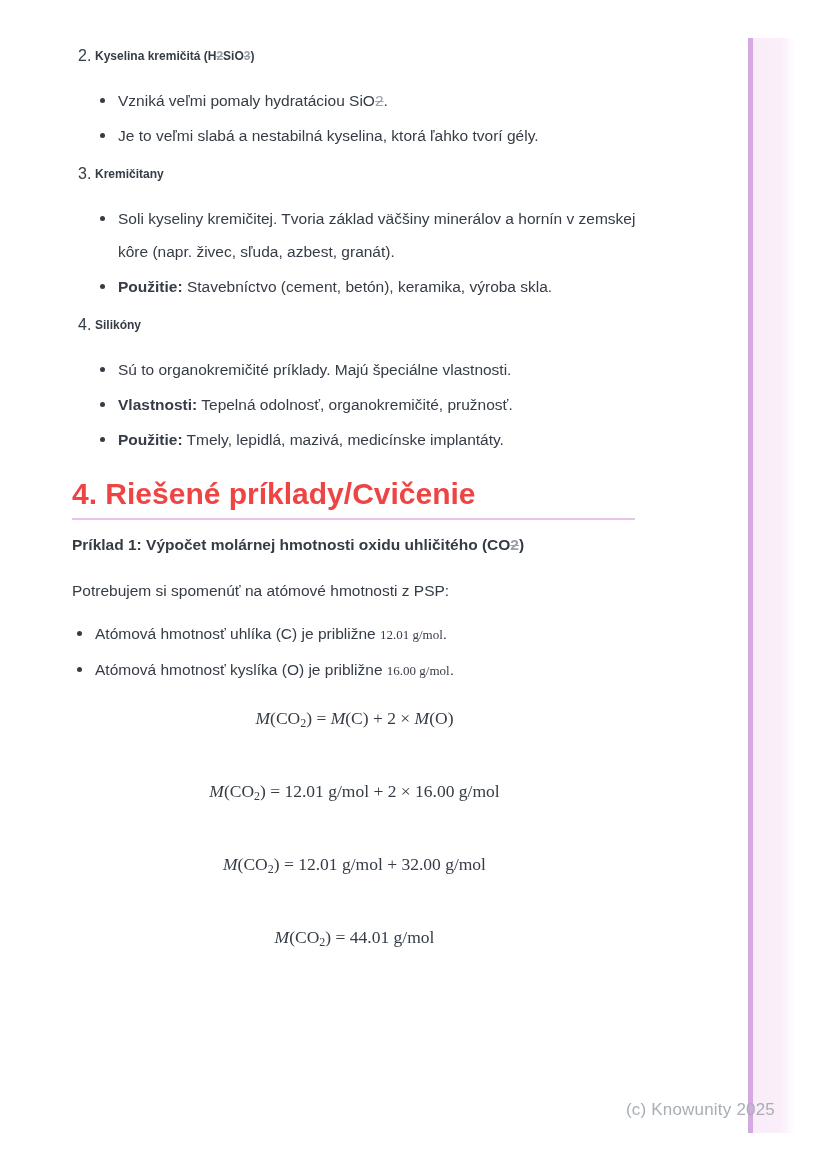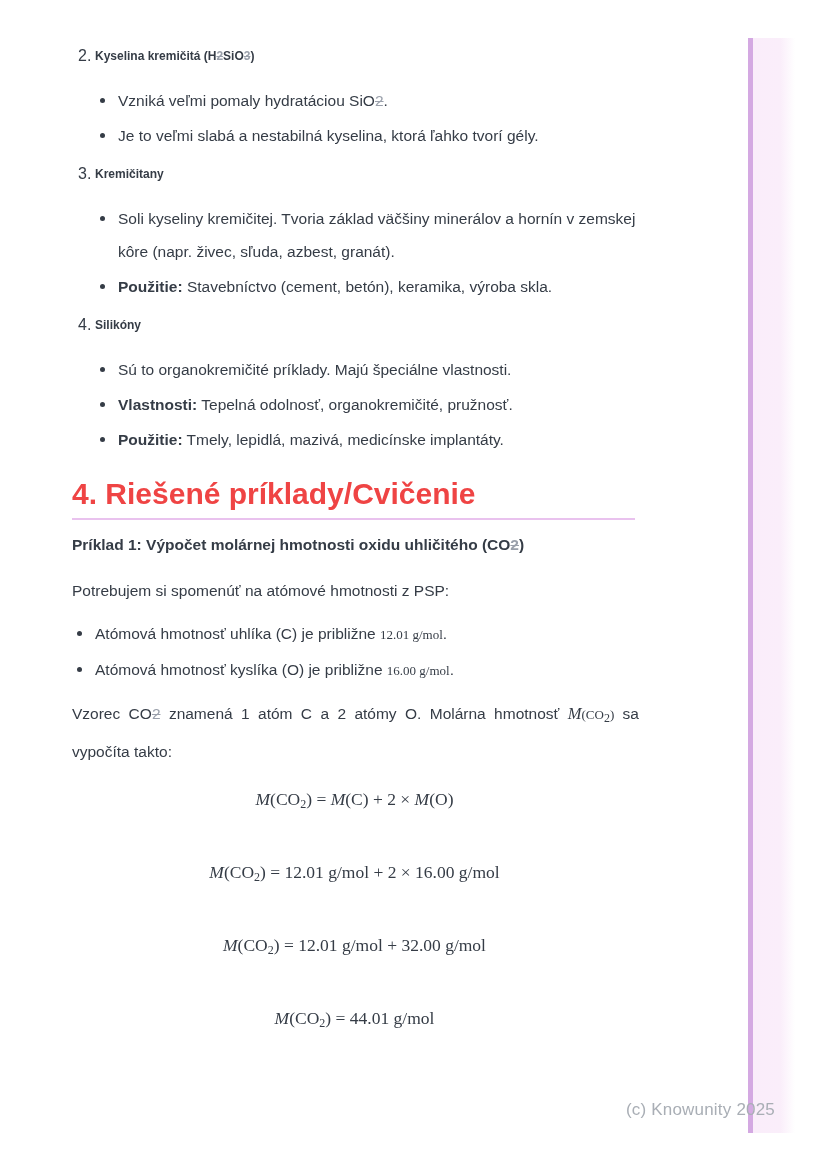--- a/index.html
+++ b/index.html
@@ -150,21 +150,20 @@
       <div class="bullet">
         <span class="dot"></span>
         <div class="btext"><span>Atómová hmotnosť uhlíka (C) je približne </span><span class="seg-sf">12.01 g/mol</span><span>.</span></div>
       </div>
       <div class="bullet">
         <span class="dot"></span>
         <div class="btext"><span>Atómová hmotnosť kyslíka (O) je približne </span><span class="seg-sf">16.00 g/mol</span><span>.</span></div>
       </div>
     </div>
 
-    <p class="para justify"><span>Vzorec CO</span><span class="seg-gs" style="color: rgb(154, 160, 171);">2</span><span> znamená 1 atóm C a 2 atómy O. Molárna hmotnosť </span><span class="seg-it">M</span><span class="seg-sf">(CO</span><span class="seg-ssub">2</span><span class="seg-sf">)</span><span> sa vypočíta takto:</span></p>
 
     <div class="eq first"><span class="seg-it">M</span><span class="seg-sf">(CO</span><span class="seg-ssub">2</span><span class="seg-sf">) = </span><span class="seg-it">M</span><span class="seg-sf">(C) + 2 × </span><span class="seg-it">M</span><span class="seg-sf">(O)</span></div>
     <div class="eq"><span class="seg-it">M</span><span class="seg-sf">(CO</span><span class="seg-ssub">2</span><span class="seg-sf">) = 12.01 g/mol + 2 × 16.00 g/mol</span></div>
     <div class="eq"><span class="seg-it">M</span><span class="seg-sf">(CO</span><span class="seg-ssub">2</span><span class="seg-sf">) = 12.01 g/mol + 32.00 g/mol</span></div>
     <div class="eq"><span class="seg-it">M</span><span class="seg-sf">(CO</span><span class="seg-ssub">2</span><span class="seg-sf">) = 44.01 g/mol</span></div>
 
   </main>
 
   <div class="footer" style="color: rgb(169, 174, 181);">(c) Knowunity 2025</div>
 </div>

